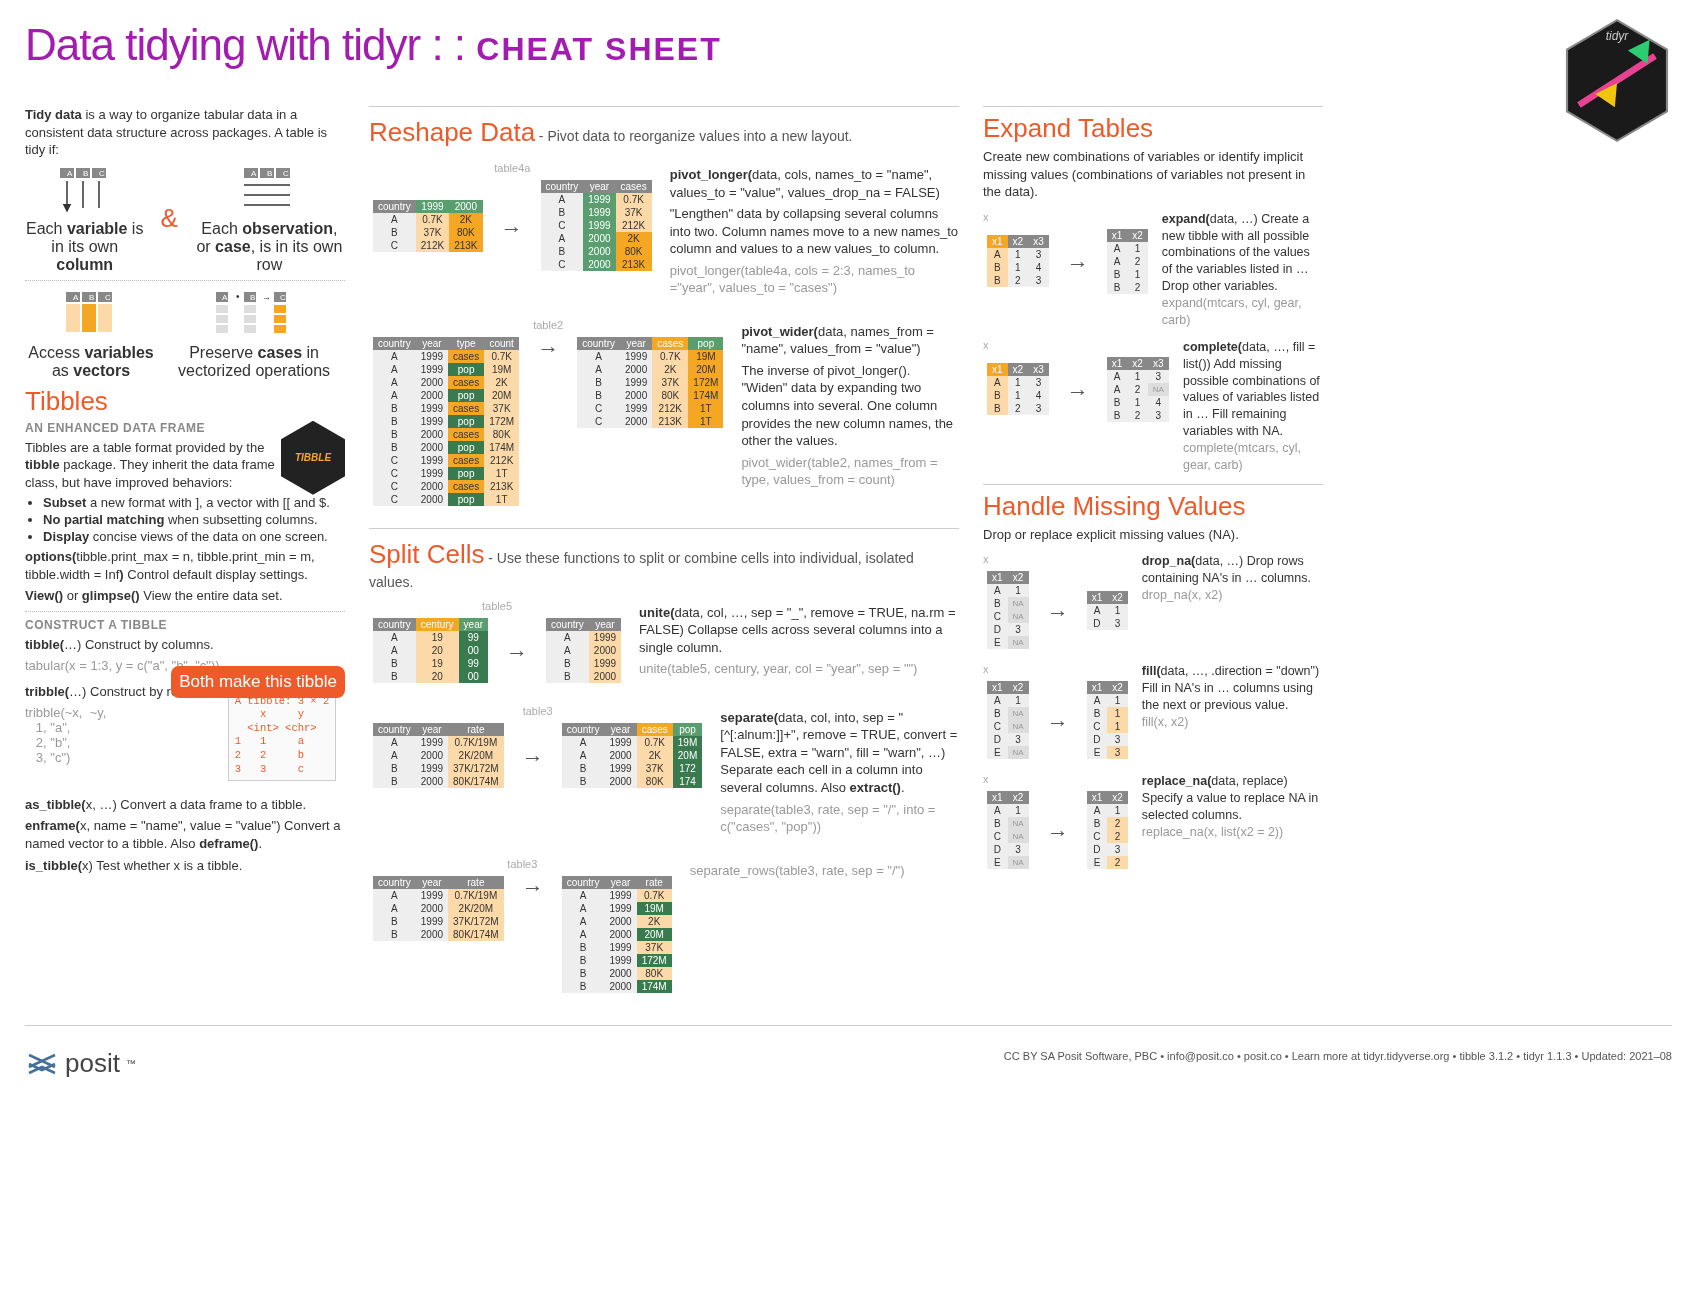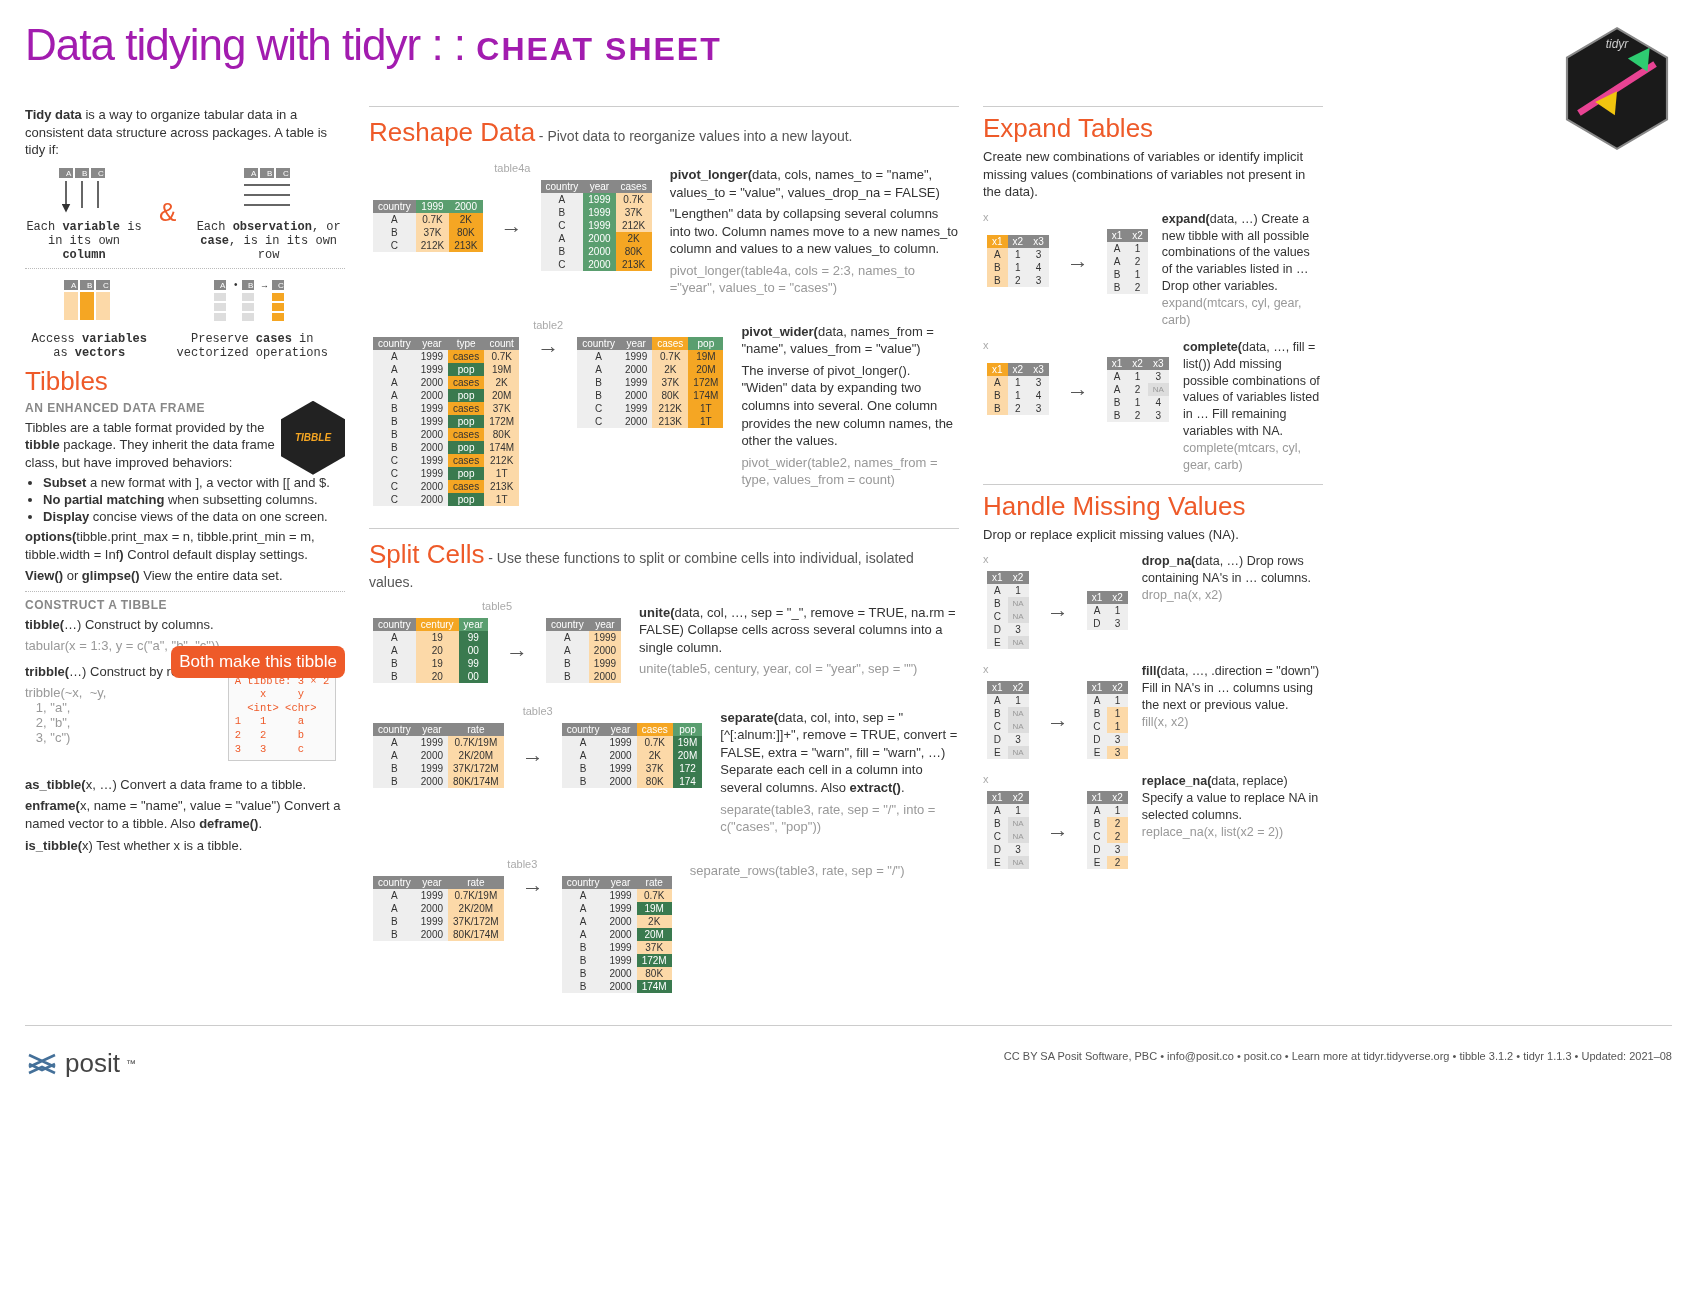--- a/index.html
+++ b/index.html
@@ -40,27 +40,27 @@
   .mini-table td.dgreen { background:#3a7a4f; color:#fff;}
   .mini-table th.orange-h { background:#f5a623;}
   .mini-table th.green-h { background:#5a9e6f;}
   .tbl-label { font-size:11px; color:#aaa; text-align:center; margin-bottom:2px;}
   .arrow { font-size:22px; color:#555; padding:0 8px;}
   .flex-row { display:flex; align-items:center; gap:6px;}
   .func-block { display:flex; gap:14px; margin: 10px 0 18px 0; align-items:flex-start;}
   .func-diagram { flex-shrink:0;}
   .func-text { flex:1; font-size:13px;}
   .footer { font-size:11px; color:#555; text-align:right; border-top:1px solid #ccc; padding-top:6px; margin-top:10px; display:flex; justify-content:space-between; align-items:center;}
-  .hex-logo { position:absolute; top:26px; right:25px; width:110px; height:125px; }
+  .hex-logo { position:absolute; top:18px; right:25px; width:110px; height:125px; }
   .hex-logo svg { width:100%; height:100%;}
   .tibble-hex { float:right; width:64px; height:74px; background:#222; clip-path: polygon(50% 0%, 100% 25%, 100% 75%, 50% 100%, 0% 75%, 0% 25%); display:flex; align-items:center; justify-content:center; color:#f5a623; font-size:10px; font-weight:bold; font-style:italic;}
   .callout-bubble { background:#ee5a29; color:#fff; font-size:17px; padding:6px 8px; border-radius:8px; text-align:right; position:relative; display:inline-block;}
   .tribble-box { border:1px solid #ccc; padding:4px 6px; font-family: "Courier New", monospace; font-size:10.5px; color:#ee5a29; background:#fafafa; display:inline-block; line-height:1.3;}
   .amp { color:#ee5a29; font-size:26px; font-weight:400; padding:0 10px;}
-  .small-caption { font-size:12px; margin-top:4px;font-family:Liberation Mono, monospace;}
+  .small-caption { font-size:16px; margin-top:4px;}
   .posit-logo { font-size:26px; font-weight:500; color:#444; display:flex; align-items:center; gap:6px;margin-top:15px;}
   .dotted-hr { border:none; border-top:1.5px dotted #bbb; margin:6px 0;}
   .right-func { display:flex; gap:10px; margin:10px 0; align-items:flex-start;}
   .right-func .diag { flex-shrink:0;}
   .right-func .txt { flex:1; font-size:12.5px; line-height:1.35;}
   .na-cell { background:#ddd !important; color:#999 !important; font-size:8px;}
   .section-sub { color:#555; font-size:14px; font-weight:400;}
 </style>
 </head>
 <body>

